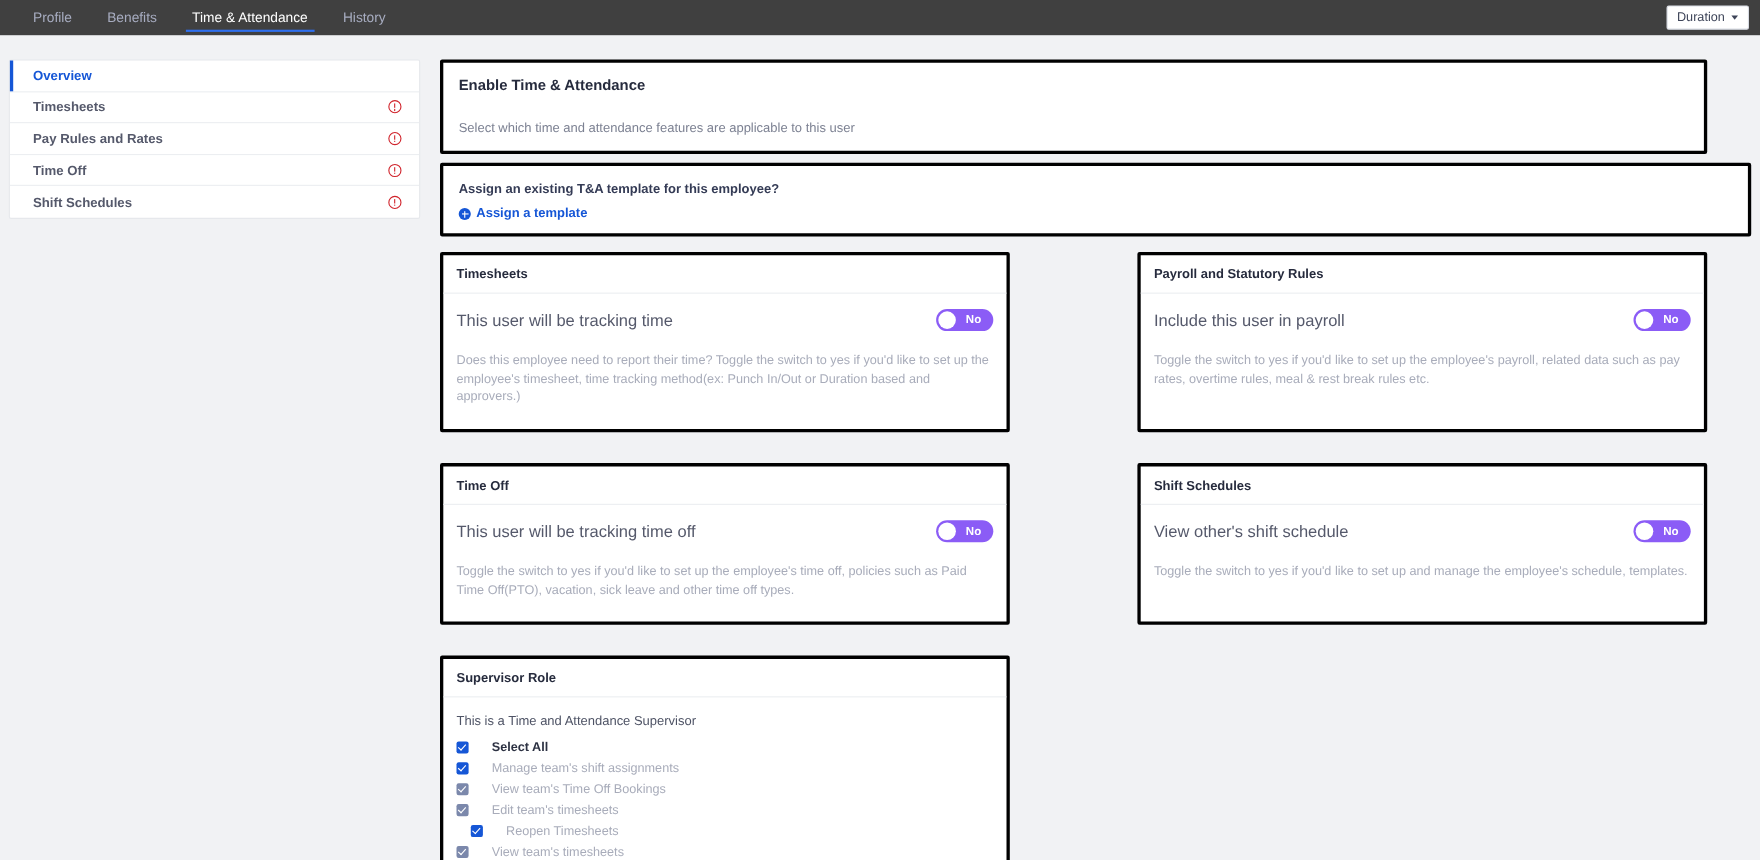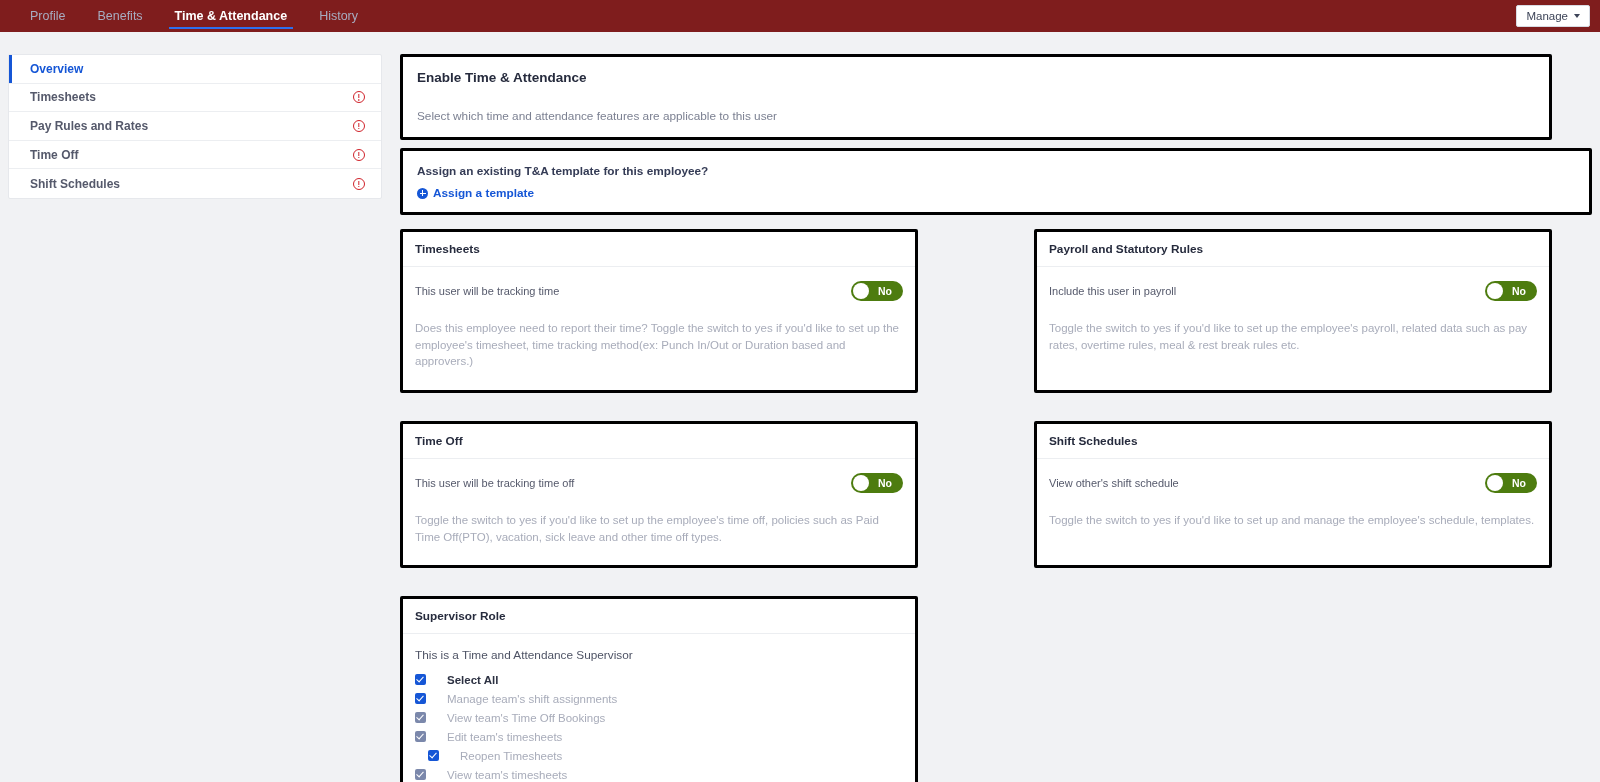--- a/index.html
+++ b/index.html
@@ -7,35 +7,35 @@
     width: 1600px; height: 782px;
     background: #f1f2f4;
     font-family: "Liberation Sans", sans-serif;
     overflow: hidden;
   }
 
   
   .topbar {
     position: absolute; top: 0; left: 0;
     width: 1600px; height: 32px;
-    background: #7f1d1d;
+    background: #404040;
     display: flex; align-items: center;
   }
   .tabs { display: flex; align-items: center; height: 32px; padding-left: 14px; }
   .tab {
     position: relative;
     height: 32px;
     display: flex; align-items: center;
     padding: 0 16px;
     font-size: 12.5px;
     color: #a7acc0;
     cursor: pointer;
     white-space: nowrap;
   }
-  .tab.active { color: #ffffff; font-weight: bold; }
+  .tab.active { color: #ffffff; font-weight: normal; }
   .tab.active::after {
     content: ""; position: absolute;
     left: 10px; right: 10px; bottom: 3px;
     height: 2px; background: #2f6fed;
   }
   .actions-btn {
     position: absolute; right: 10px; top: 5px;
     height: 22px;
     background: #ffffff;
     border: 1px solid #d8dbe3;
@@ -115,21 +115,21 @@
 
   .enable-card { width: 1152px; padding: 13px 14px 14px 14px; }
   .enable-title { font-size: 13.5px; font-weight: bold; color: #262b3d; }
   .enable-sub { font-size: 11.8px; color: #7c8192; margin-top: 24px; }
 
   .template-card { width: 1192px; margin-top: 8px; padding: 13px 14px 12px 14px; }
   .template-q { font-size: 11.8px; font-weight: bold; color: #343b55; }
   .template-link {
     margin-top: 8px;
     font-size: 11.8px; font-weight: bold; color: #1556d6;
-    display: flex; align-items: center; gap: 5px;
+    display: flex; align-items: flex-end; gap: 5px;
     cursor: pointer; width: max-content;
   }
   .plus-circle {
     width: 11px; height: 11px; border-radius: 50%;
     background: #1556d6; position: relative; flex: 0 0 auto;
   }
   .plus-circle::before, .plus-circle::after {
     content: ""; position: absolute; background: #ffffff;
   }
   .plus-circle::before { left: 2.5px; right: 2.5px; top: 5px; height: 1.3px; }
@@ -139,28 +139,28 @@
   .grid { margin-top: 14px; }
   .grid-row { display: flex; gap: 116px; margin-bottom: 28px; }
   .feat-card { width: 518px; }
   .feat-head {
     padding: 10px 12px;
     border-bottom: 1px solid #eceef1;
     font-size: 11.8px; font-weight: bold; color: #262b3d;
   }
   .feat-body { padding: 14px 12px 20px 12px; min-height: 100px; position: relative; }
   .feat-row { display: flex; align-items: center; justify-content: space-between; }
-  .feat-q { font-size: 11px; color: #55596b; }
+  .feat-q { font-size: 15px; color: #55596b; }
   .feat-desc { margin-top: 19px; font-size: 11.5px; color: #a8acba; line-height: 1.45; }
 
   
   .toggle {
     width: 52px; height: 20px;
     border-radius: 10px;
-    background: #4d7c0f;
+    background: #8b5cf6;
     display: flex; align-items: center;
     padding: 0 2px;
     cursor: pointer;
     flex: 0 0 auto;
   }
   .knob {
     width: 16px; height: 16px; border-radius: 50%;
     background: #ffffff;
     flex: 0 0 auto;
   }
@@ -213,21 +213,21 @@
         <span>Benefits</span>
       </div>
     <div class="tab active">
         <span>Time &amp; Attendance</span>
       </div>
     <div class="tab">
         <span>History</span>
       </div>
   </div>
   <div class="actions-btn">
-    <span>Manage</span>
+    <span>Duration</span>
     <span class="caret"></span>
   </div>
 </div>
 
 <div class="sidebar">
   <div class="side-item active">
     <span class="side-label">Overview</span>
   </div>
   <div class="side-item">
     <span class="side-label">Timesheets</span>

